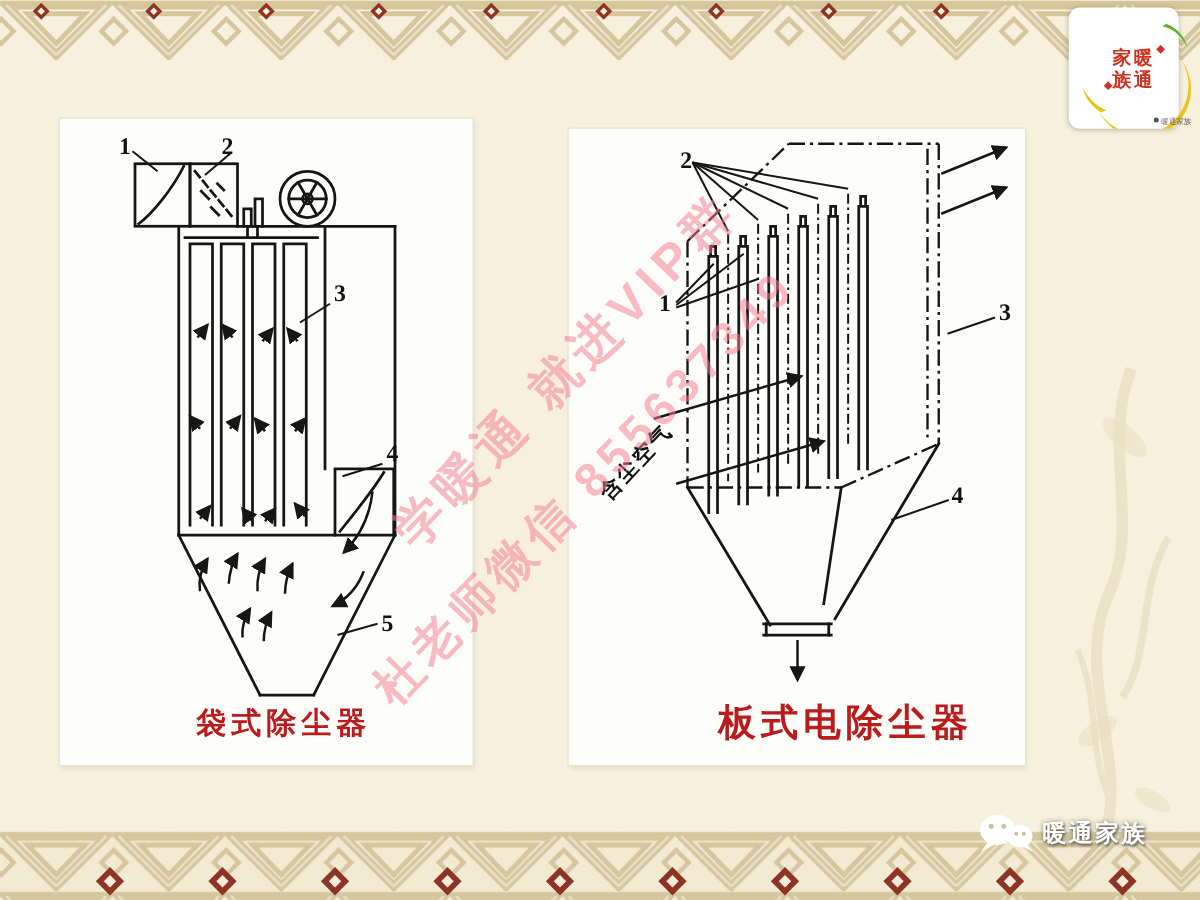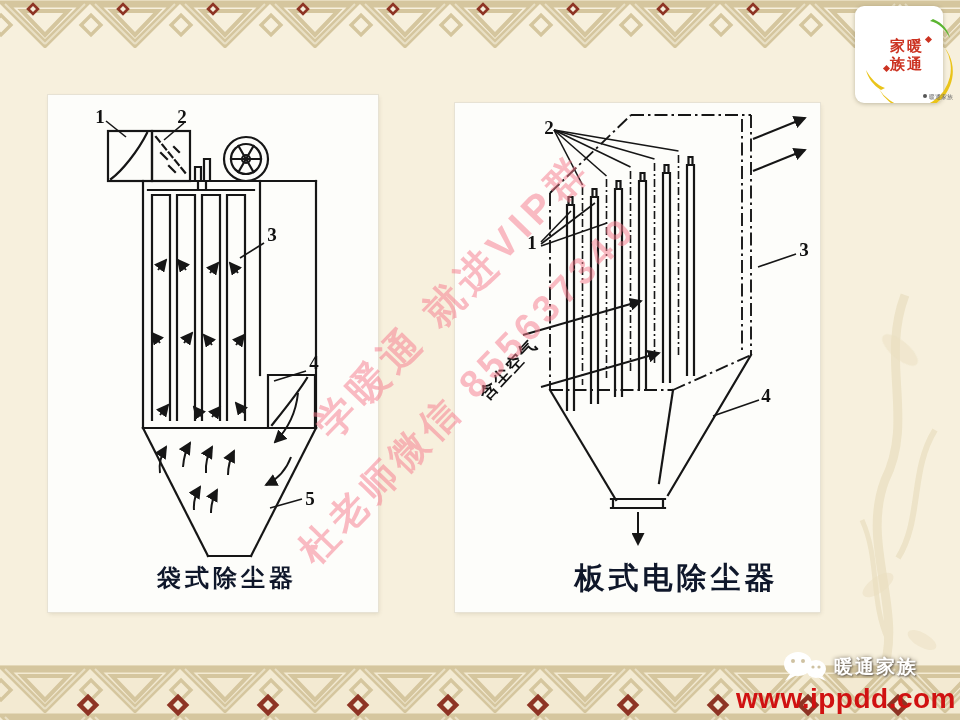--- a/index.html
+++ b/index.html
@@ -9,21 +9,21 @@
   .layer{position:absolute;left:0;top:0;}
   .band{position:absolute;left:0;z-index:4;display:block;}
   .band-top{top:0;}
   .band-bottom{top:665px;}
 
   .panel{position:absolute;background:#fdfdfa;box-shadow:0 0 0 1px #e7e2d4,1px 2px 4px rgba(120,110,80,.18);z-index:2;}
   #panel-left{left:48px;top:95px;width:330px;height:517px;}
   #panel-right{left:455px;top:103px;width:365px;height:509px;}
 
   .caption{position:absolute;left:0;right:0;text-align:center;font-family:"Liberation Serif",serif;
-           font-weight:bold;color:#0f172a;letter-spacing:4px;}
+           font-weight:bold;color:#b91c1c;letter-spacing:4px;}
   #panel-left .caption{top:467px;font-size:24px;padding-left:28px;}
   #panel-right .caption{top:455px;font-size:30px;padding-left:78px;}
 
   svg.diag{display:block;}
   .ln path,.ln rect,.ln circle,.ln line{stroke:#161616;stroke-width:2.2;fill:none;stroke-linecap:square;}
   .thin path,.thin line{stroke:#161616;stroke-width:1.6;fill:none;}
   .dashdot path,.dashdot line{stroke:#161616;stroke-width:1.9;fill:none;stroke-dasharray:13 4 2.5 4;}
   .flow path,.flow line{stroke:#161616;stroke-width:2;fill:none;}
   .lbl{font-family:"Liberation Serif",serif;font-weight:bold;font-size:19px;fill:#111;text-anchor:middle;}
   .flowlbl{font-family:"Liberation Serif",serif;font-weight:bold;font-size:17px;fill:#111;letter-spacing:2px;}
@@ -298,15 +298,14 @@
       <polygon points="8,23 3,30 15,24" fill="#fff"></polygon>
       <circle cx="11" cy="10" r="2" fill="#cfc2a2"></circle>
       <circle cx="21" cy="10" r="2" fill="#cfc2a2"></circle>
       <ellipse cx="34" cy="18" rx="10" ry="9" fill="#fff"></ellipse>
       <polygon points="40,25 44,30 35,26" fill="#fff"></polygon>
       <circle cx="31" cy="16" r="1.6" fill="#cfc2a2"></circle>
       <circle cx="37" cy="16" r="1.6" fill="#cfc2a2"></circle>
     </svg>
     <span class="brand-text">暖通家族</span>
   </div>
-  <div id="footer-url">www.ippdd.com</div>
 
 </div>
 
 </body></html>

